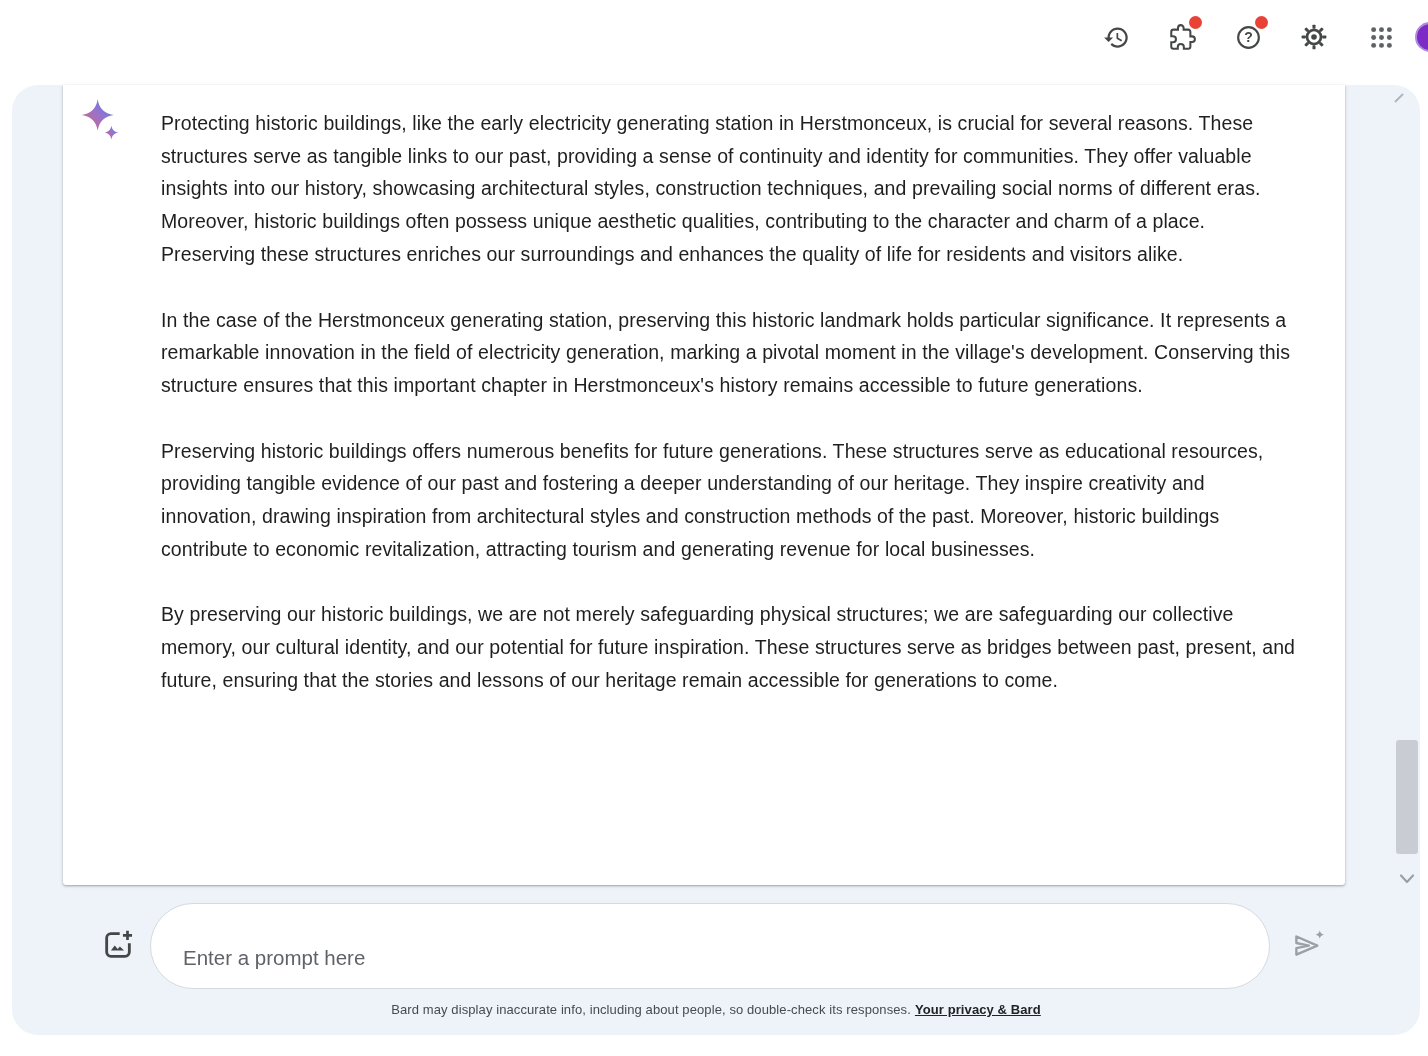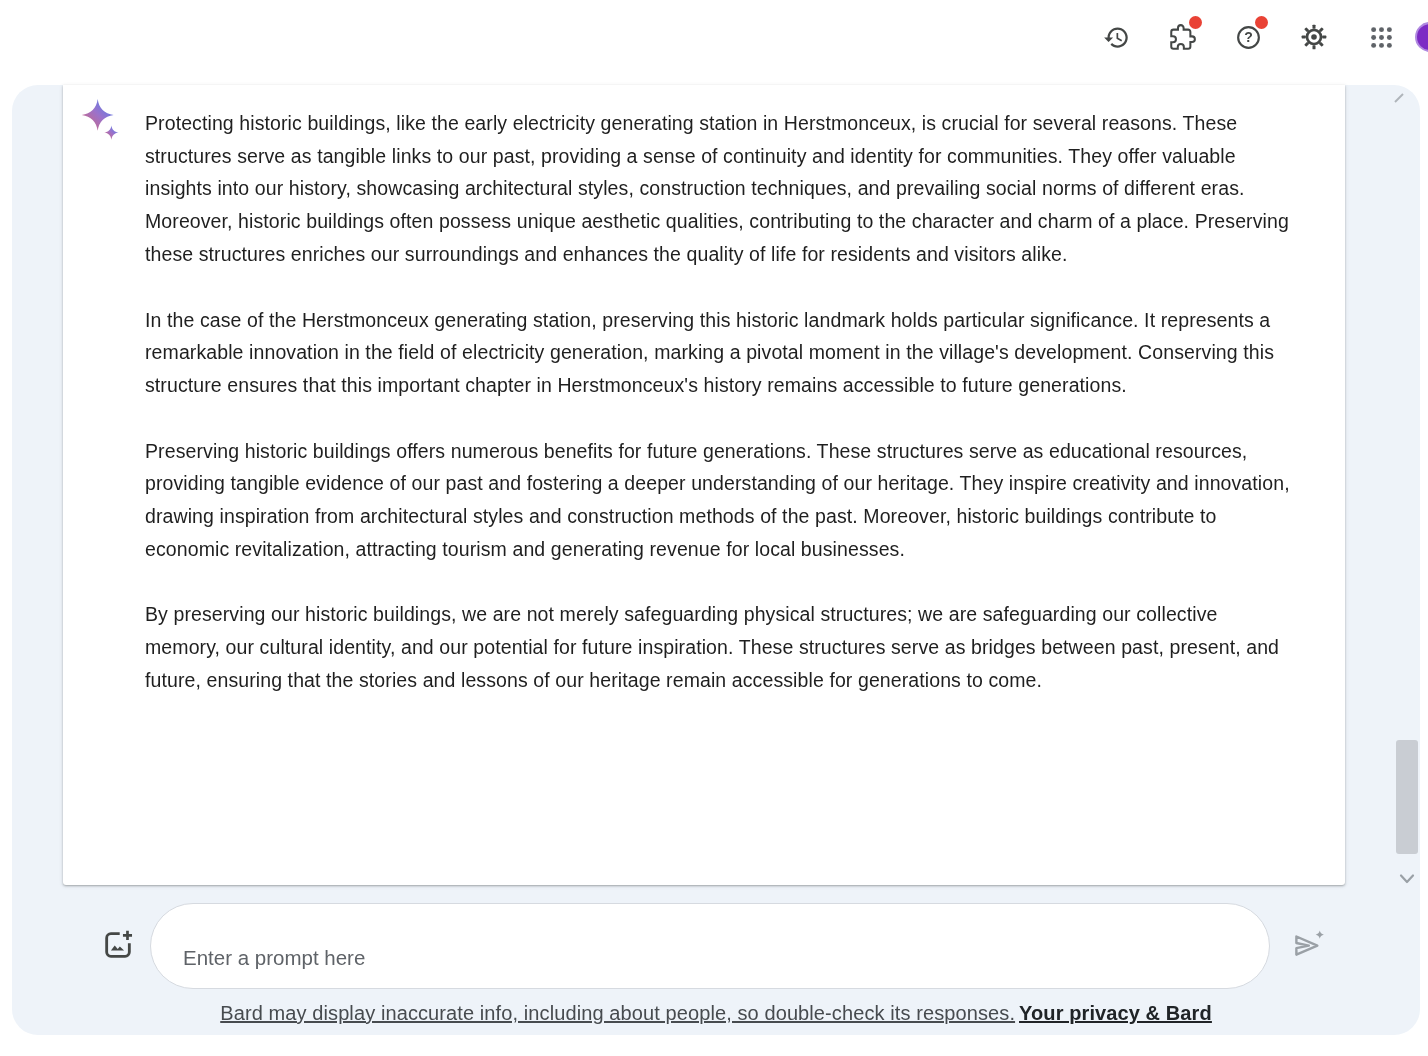--- a/index.html
+++ b/index.html
@@ -19,21 +19,21 @@
   
   .panel { position:absolute; left:12px; top:85px; width:1408px; height:950px;
     background:#eef3f9; border-radius:26px; }
 
   
   .card { position:absolute; left:51px; top:0; width:1282px; height:800px; background:#ffffff;
     border-radius:0 0 3px 3px; box-shadow:0 1px 2px rgba(60,64,67,.35), 0 1px 4px rgba(60,64,67,.15); }
   .bard-logo { position:absolute; left:18px; top:14px; width:44px; height:46px; }
   .resp { position:absolute; left:82px; top:22px; width:1152px; color:#1f1f1f;
     font-size:19.5px; line-height:32.7px; letter-spacing:.1px; }
-  .resp p { margin:0 0 33px 0; }
+  .resp p { margin:0 0 33px 16px; }
   .resp p:last-child { margin-bottom:0; }
 
   
   .scroll-thumb { position:absolute; left:1384px; top:655px; width:22px; height:114px;
     background:#c9cdd3; border-radius:3px; cursor:pointer; }
   .scroll-chevron { position:absolute; left:1386px; top:786px; width:18px; height:12px; cursor:pointer; }
   .corner-mark { position:absolute; left:1381px; top:5px; width:12px; height:12px; opacity:.75; }
 
   
   .upload-btn { position:absolute; left:88px; top:843px; width:36px; height:36px; border:none;
@@ -42,21 +42,21 @@
     background:#ffffff; border:1px solid #d6dae0; border-radius:43px; }
   .prompt-pill input { position:absolute; left:32px; top:0; width:1050px; height:107px; border:none;
     outline:none; background:transparent; font-family:"Liberation Sans", sans-serif;
     font-size:20.5px; color:#1f1f1f; }
   .prompt-pill input::placeholder { color:#5f6368; opacity:1; }
   .send-btn { position:absolute; left:1276px; top:842px; width:40px; height:38px; border:none;
     background:transparent; cursor:pointer; padding:0; }
 
   
   .footer { position:absolute; left:0; top:917px; width:1408px; text-align:center;
-    font-size:20px; color:#474b4f; letter-spacing:.1px;text-decoration:underline; }
+    font-size:13px; color:#474b4f; letter-spacing:.1px; }
   .footer a { color:#202427; font-weight:bold; text-decoration:underline; cursor:pointer;
     margin-left:4px; }
 </style>
 </head>
 <body>
 
 <div class="screen">
 
   <button class="hdr-btn" style="left:1100px;" title="History">
     <svg width="27" height="27" viewBox="0 0 24 24">

